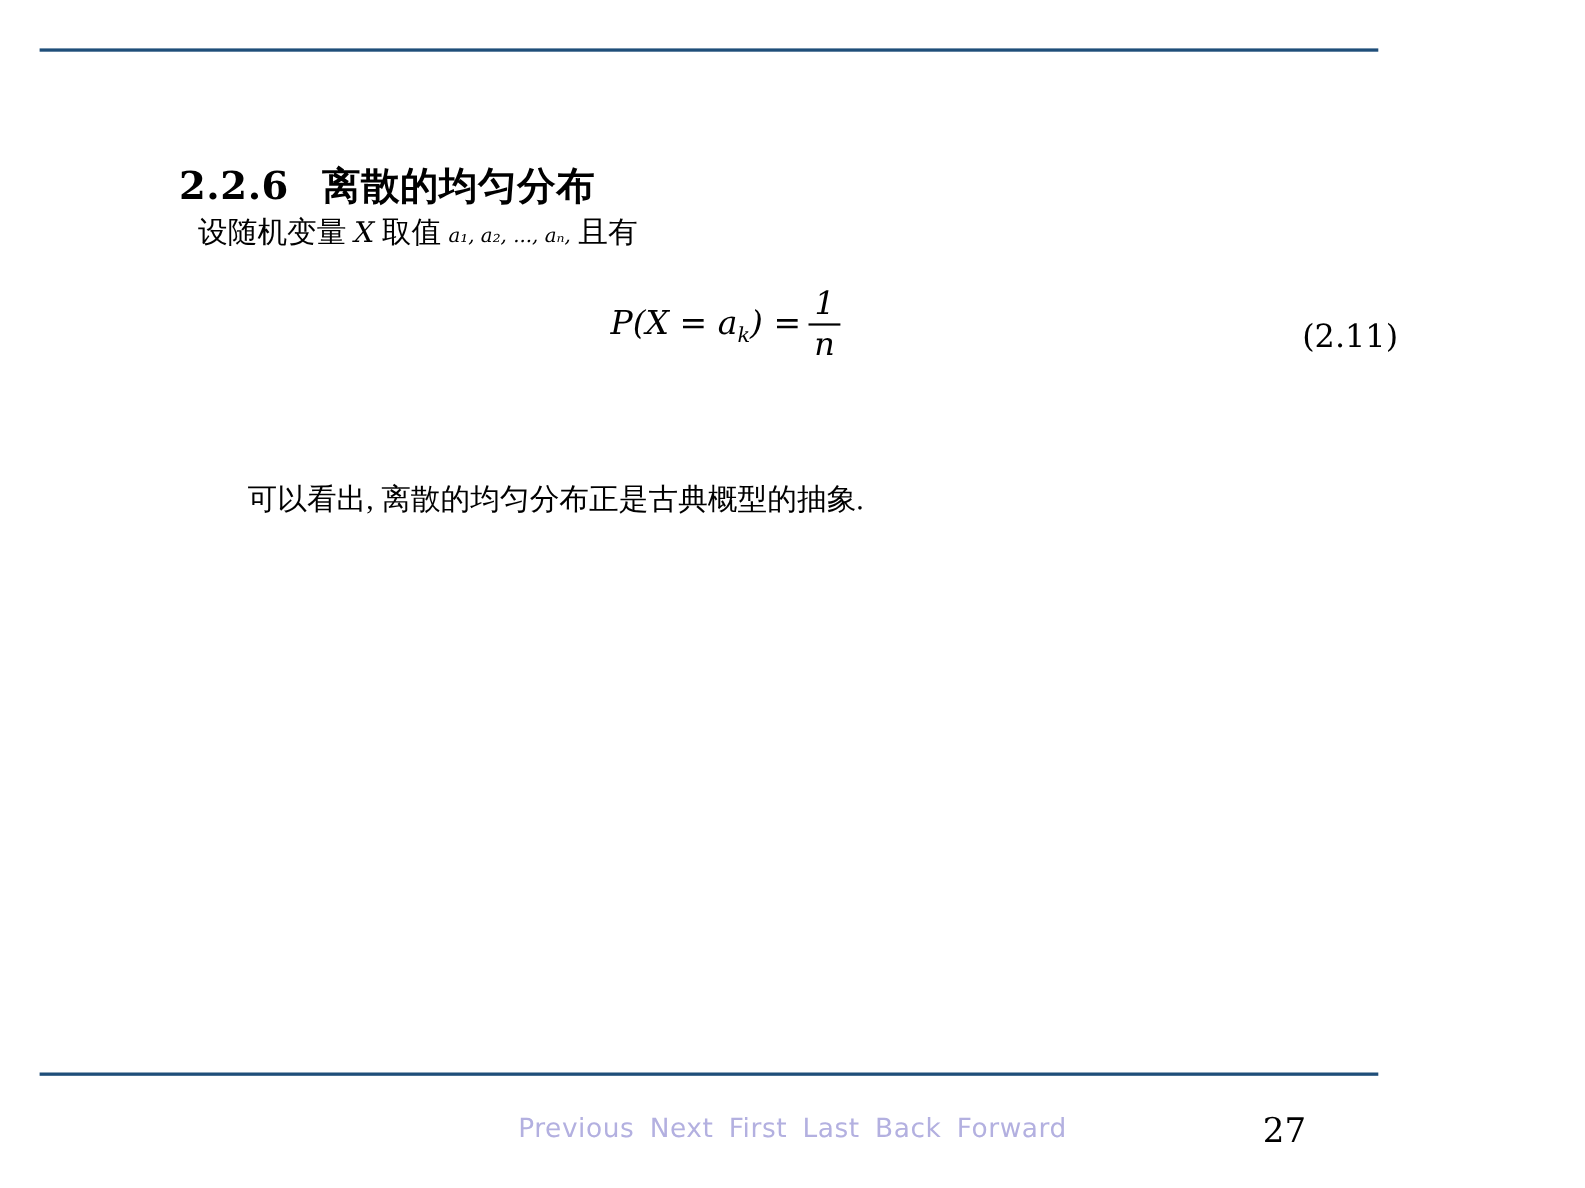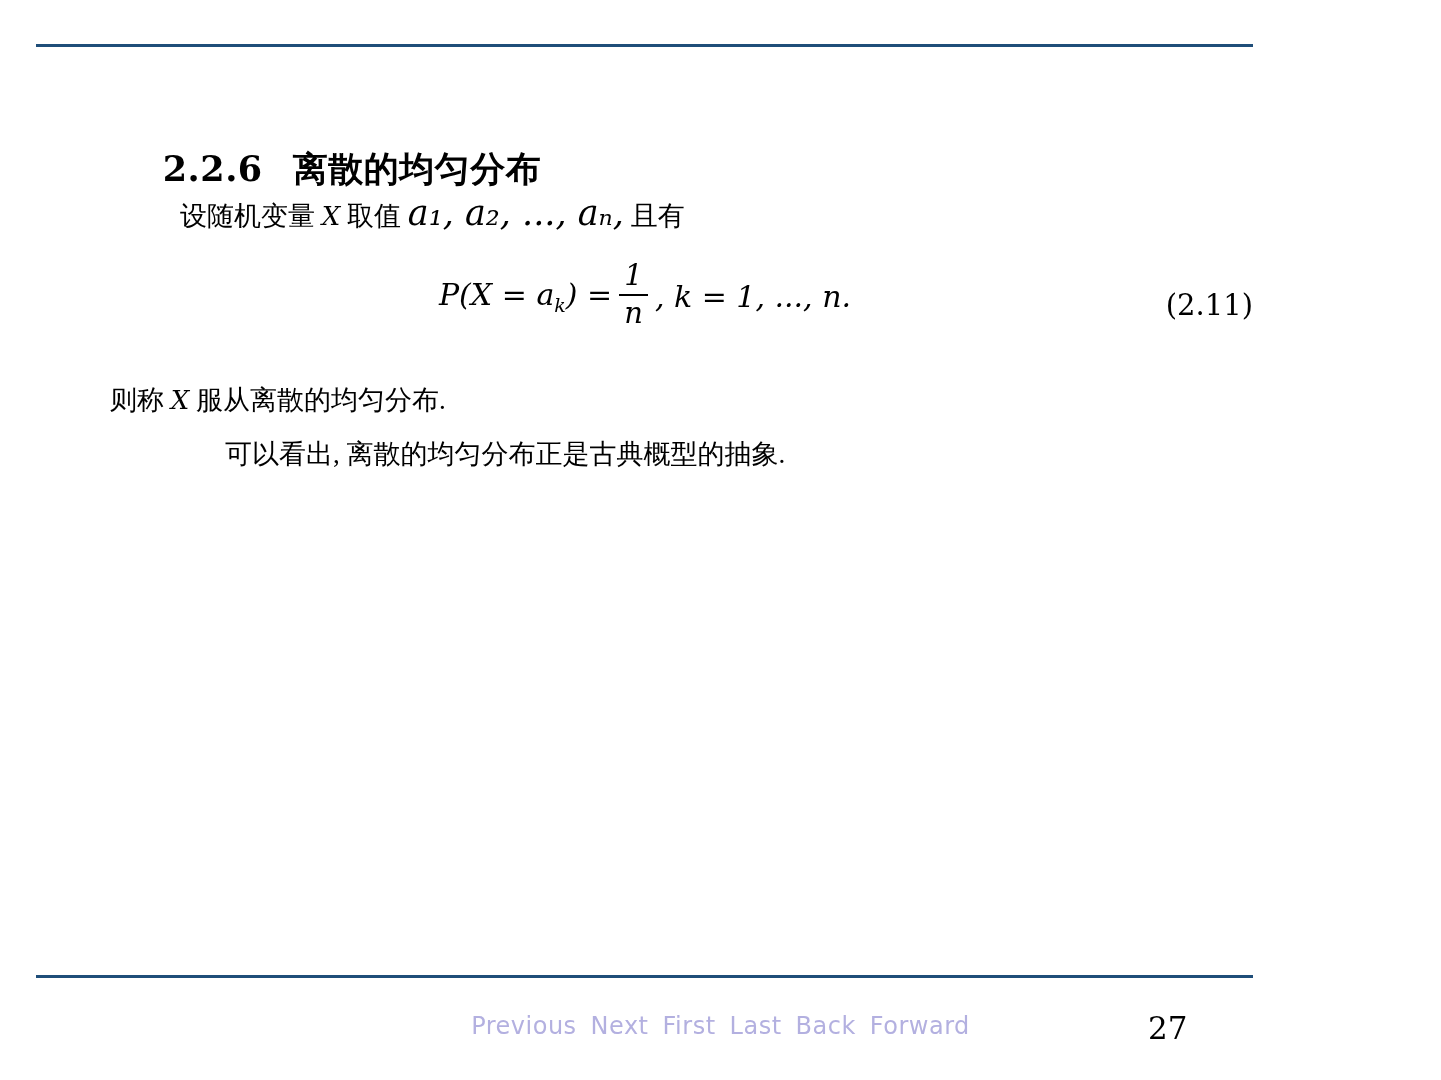--- a/index.html
+++ b/index.html
@@ -54,26 +54,26 @@
   .line-4 { left: 180px; top: 436px; margin-left: 45px; }
 
   .mathvar {
     font-family: "DejaVu Serif", serif;
     font-style: italic;
     font-size: 26px;
   }
   .mathsub {
     font-family: "DejaVu Serif", serif;
     font-style: italic;
-    font-size: 35px;
+    font-size: 18px;
   }
 
   .equation-row {
     position: absolute;
-    left: 110px;
+    left: 128px;
     top: 262px;
     width: 1143px;
     height: 86px;
   }
   .equation {
     position: absolute;
     left: 0;
     top: 0;
     width: 1070px;
     text-align: center;
@@ -151,26 +151,25 @@
   <div class="rule rule-top"></div>
 
   <div class="section-heading">
     <span class="num">2.2.6</span><span>离散的均匀分布</span>
   </div>
 
   <div class="body-text line-1"><span>设随机变量 </span><span class="mathvar">X</span><span> 取值 </span><span class="mathsub">a₁, a₂, ..., aₙ,</span><span> 且有</span></div>
 
   <div class="equation-row">
     <div class="equation">
-      <span class="eq-piece"><span>P(X = a</span><sub style="font-size:19px;">k</sub><span>) =</span></span><span class="frac"><span class="num">1</span><span class="bar"></span><span class="den">n</span></span><span class="eq-piece">,  k = 1, ..., n.</span>
+      <span class="eq-piece"><span>P(X = a</span><sub style="font-size:19px;">k</sub><span>) =</span></span><span class="frac"><span class="num">1</span><span class="bar"></span><span class="den">n</span></span>
     </div>
     <div class="eq-number">(2.11)</div>
   </div>
 
-  <div class="body-text line-3"><span>则称 </span><span class="mathvar">X</span><span> 服从离散的均匀分布.</span></div>
 
   <div class="body-text line-4">可以看出, 离散的均匀分布正是古典概型的抽象.</div>
 
   <div class="rule rule-bottom"></div>
 
   <div class="footer-nav">
     <a href="#">Previous</a><a href="#">Next</a><a href="#">First</a><a href="#">Last</a><a href="#">Back</a><a href="#">Forward</a>
   </div>
 
   <div class="page-number">27</div>

